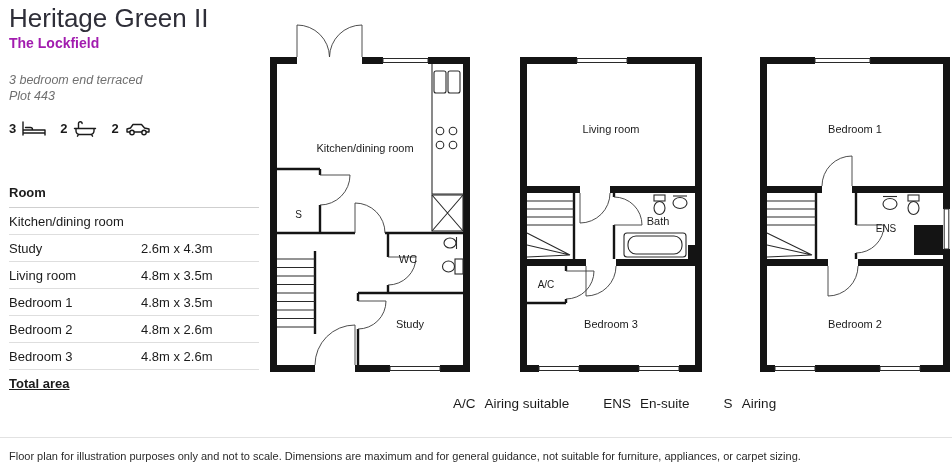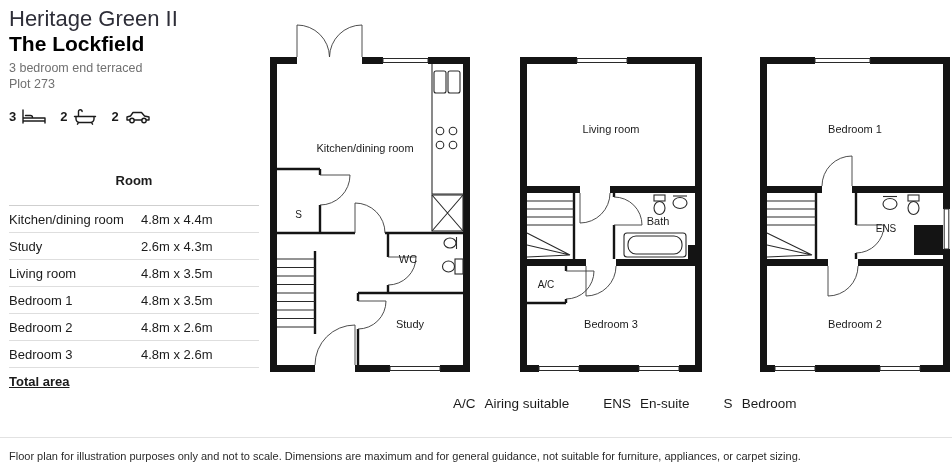--- a/index.html
+++ b/index.html
@@ -4,29 +4,29 @@
 <style>
   * { box-sizing: border-box; }
   html,body { margin:0; padding:0; }
   body {
     width:952px; height:464px; background:#ffffff;
     font-family:"Liberation Sans", sans-serif; color:#1b1b1b;
     overflow:hidden; position:relative;
   }
   .main { display:flex; height:437px; }
   .left { width:263px; flex:none; padding:6px 0 0 9px; }
-  .dev-title { font-size:22px; font-weight:400; color:#2e2e38; line-height:25px; margin:0; }
-  .house-title { font-size:21px; font-weight:700; color:#000000; line-height:25px; margin:0; }
-  .subtitle { margin-top:4px; font-size:12.5px; color:#707070; line-height:16px; }
+  .dev-title { font-size:26px; font-weight:400; color:#2e2e38; line-height:25px; margin:0; }
+  .house-title { font-size:14px; font-weight:700; color:#a21caf; line-height:25px; margin:0; }
+  .subtitle { margin-top:16px; font-size:12.5px; color:#707070; line-height:16px;font-style:italic; }
   .specs { display:flex; align-items:center; margin-top:16px; }
   .spec-num { font-size:13px; font-weight:700; margin-right:6px; }
   .spec-icon { margin-right:14px; display:flex; align-items:center; }
   .spec-icon svg { stroke:#1b1b1b; fill:none; stroke-width:1.4; stroke-linecap:round; stroke-linejoin:round; }
   .room-table { margin-top:42px; width:250px; font-size:13px; }
-  .rt-header { font-weight:700; padding:6px 0 17px; border-bottom:1px solid #cfcfcf;text-align:center; }
+  .rt-header { font-weight:700; padding:6px 0 7px; border-bottom:1px solid #cfcfcf; }
   .rt-row { display:flex; padding:6px 0 5px; border-bottom:1px solid #dedede; }
   .rt-row.rt-total { border-bottom:none; }
   .rt-name { flex:1; }
   .rt-size { width:118px; }
   .rt-total .rt-name, .rt-total .rt-size { font-weight:700;text-decoration:underline; }
 
   .plans-col { flex:1; display:flex; flex-direction:column; }
   .plans { display:flex; padding-top:19px; }
   .plan { flex:none; }
   .plan-ground { margin-left:7px; }
@@ -52,21 +52,21 @@
 <body>
 
 <div class="main">
 
   <div class="left">
     <h1 class="dev-title">Heritage Green II</h1>
     <h2 class="house-title">The Lockfield</h2>
 
     <div class="subtitle">
       <div>3 bedroom end terraced</div>
-      <div>Plot 273</div>
+      <div>Plot 443</div>
     </div>
 
     <div class="specs">
       <span class="spec-num">3</span>
       <span class="spec-icon">
         <svg width="24" height="15" viewBox="0 0 24 15">
             <path d="M1 14 V1 M1 9 H23 V14 M1 12 H23 M3.5 6.5 h5 a2 2 0 0 1 2 2 v0.5"></path>
           </svg>
       </span>
       <span class="spec-num">2</span>
@@ -82,21 +82,20 @@
             <circle cx="7" cy="11.5" r="2.2"></circle>
             <circle cx="19" cy="11.5" r="2.2"></circle>
           </svg>
       </span>
     </div>
 
     <div class="room-table">
       <div class="rt-header">Room</div>
       <div class="rt-row">
         <span class="rt-name">Kitchen/dining room</span>
-        <span class="rt-size">4.8m x 4.4m</span>
       </div>
       <div class="rt-row">
         <span class="rt-name">Study</span>
         <span class="rt-size">2.6m x 4.3m</span>
       </div>
       <div class="rt-row">
         <span class="rt-name">Living room</span>
         <span class="rt-size">4.8m x 3.5m</span>
       </div>
       <div class="rt-row">
@@ -277,21 +276,21 @@
       <div class="legend-item">
         <span class="legend-abbr">A/C</span>
         <span class="legend-label">Airing suitable</span>
       </div>
       <div class="legend-item">
         <span class="legend-abbr">ENS</span>
         <span class="legend-label">En-suite</span>
       </div>
       <div class="legend-item">
         <span class="legend-abbr">S</span>
-        <span class="legend-label">Bedroom</span>
+        <span class="legend-label">Airing</span>
       </div>
     </div>
   </div>
 </div>
 
 <div class="footer">
   <span>Floor plan for illustration purposes only and not to scale. Dimensions are maximum and for general guidance, not suitable for furniture, appliances, or carpet sizing.</span>
 </div>
 
 </body></html>

